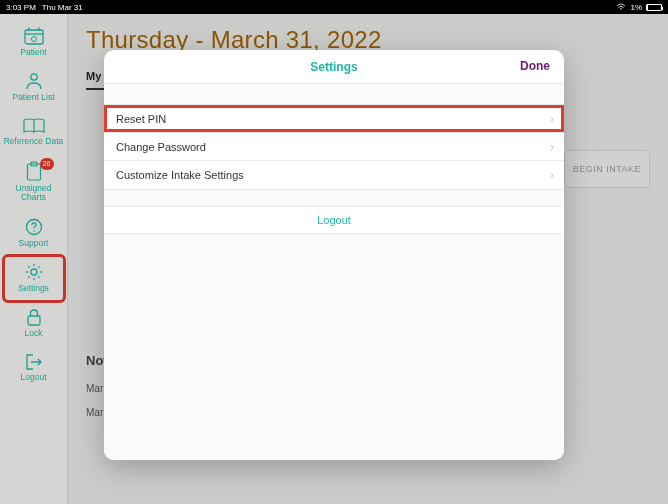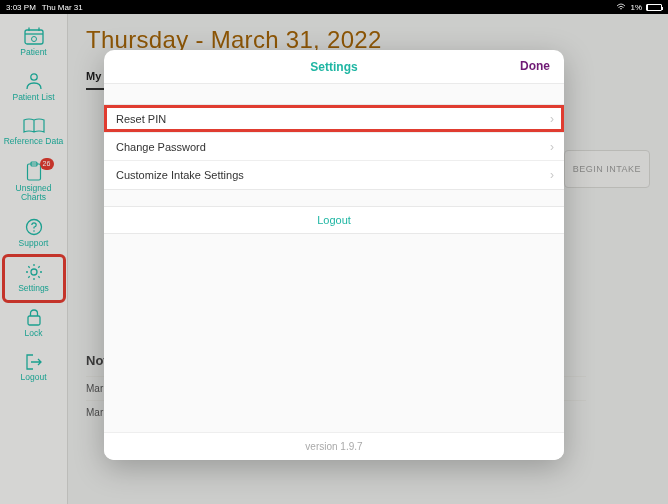--- a/index.html
+++ b/index.html
@@ -195,16 +195,15 @@
         </div>
         <div class="list-row">
           <span>Customize Intake Settings</span>
           <span class="chev">›</span>
         </div>
       </div>
       <div class="logout-sec">
         <span>Logout</span>
       </div>
     </div>
-    <div class="pop-footer">version 1.9.7</div>
   </div>
 
 </div>
 
 </body></html>

